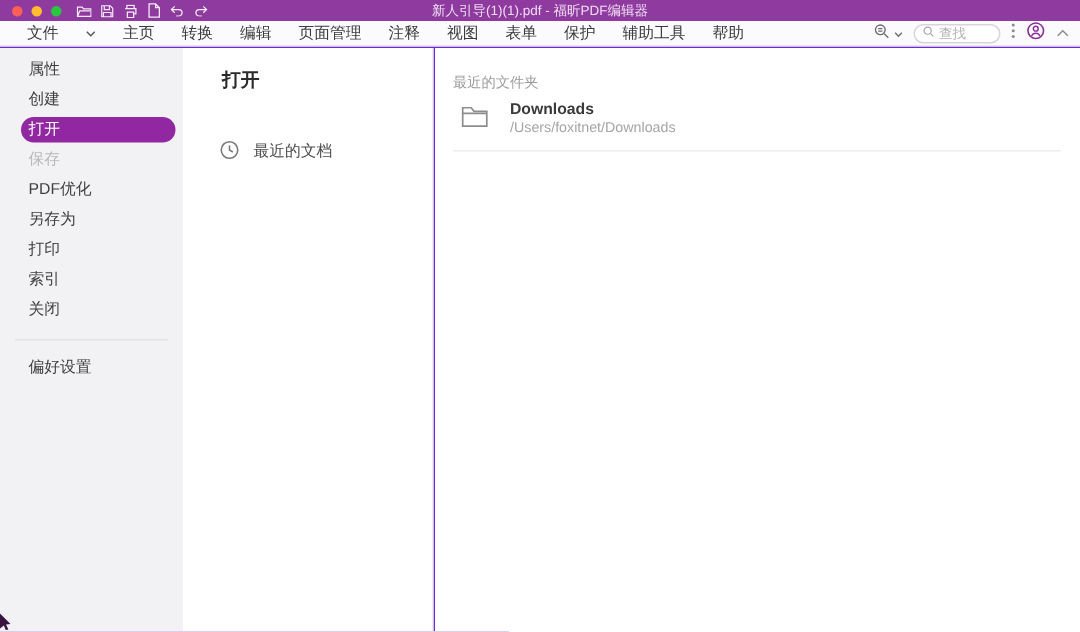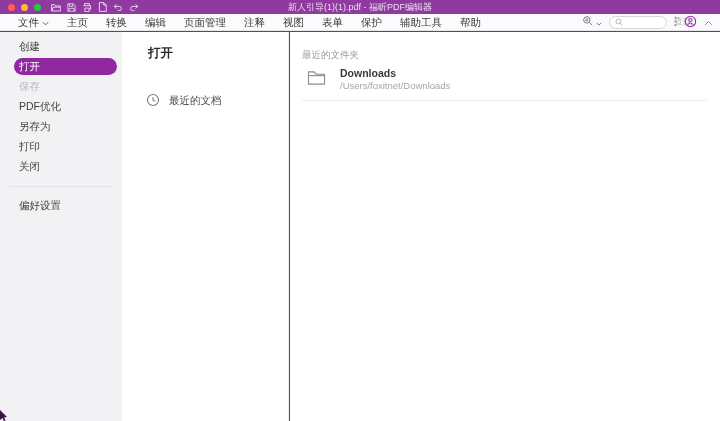--- a/index.html
+++ b/index.html
@@ -13,26 +13,26 @@
   .light { width:7px; height:7px; border-radius:50%; }
   .light.red { background:#ff5f57; }
   .light.yellow { background:#febc2e; }
   .light.green { background:#28c840; }
   .qat { display:flex; gap:6px; margin-left:10px; align-items:center; }
   .qat svg { display:block; opacity:.9; }
   .win-title { position:absolute; left:0; right:0; text-align:center; font-size:9px; color:#f0ddf4; pointer-events:none; }
 
   
   .menubar { position:absolute; top:14px; left:0; right:0; height:17px; background:#fbfafc; border-bottom:1px solid #e9e6ea; display:flex; align-items:center; font-size:10.5px; color:#3b3b3b; }
-  .menu-item { padding:0 9px; display:flex; align-items:center; gap:3px; height:100%; line-height:16px; cursor:default; }
+  .menu-item { padding:0 9px; display:flex; align-items:center; gap:18px; height:100%; line-height:16px; cursor:default; }
   .menu-item:first-child { margin-left:9px; }
   .menubar-right { margin-left:auto; display:flex; align-items:center; gap:7px; padding-right:7px; }
   .find-tool { display:flex; align-items:center; gap:2px; }
   .searchbox { display:flex; align-items:center; gap:3px; width:58px; height:13px; background:#fff; border:1px solid #d8d4d9; border-radius:7px; padding:0 5px; }
-  .searchbox input { border:none; outline:none; width:34px; font-size:9px; color:#555; background:transparent; font-family:Liberation Mono, monospace;margin-left:48px; }
+  .searchbox input { border:none; outline:none; width:34px; font-size:9px; color:#555; background:transparent; font-family:Liberation Sans, sans-serif; }
   .searchbox input::placeholder { color:#b3b0b5; }
 
   
   .sidebar { position:absolute; left:0; top:32px; bottom:0; width:122px; background:#f2f1f3; padding-top:4px; }
   .sb-item { height:20px; line-height:20px; padding-left:19px; font-size:10.5px; color:#3f3f3f; cursor:default; white-space:nowrap; }
   .sb-item.selected { width:103px; height:17px; line-height:17px; margin:2px 0 1px 14px; padding-left:5px; background:#9128a2; color:#fff; border-radius:9px; }
   .sb-item.disabled { color:#bab7bc; }
   .sb-divider { border-top:1px solid #e3e1e4; margin:10px 10px 8px 10px; }
 
   .middle-panel { position:absolute; left:122px; top:32px; bottom:0; width:167px; background:#fff; border-right:1px solid #ececec; }
@@ -146,26 +146,28 @@
             <circle cx="8" cy="6.3" r="2" fill="none" stroke="#8b2f9e" stroke-width="1.2"></circle>
             <path d="M4.6 12.4 a3.6 3.6 0 0 1 6.8 0" fill="none" stroke="#8b2f9e" stroke-width="1.2"></path>
           </svg></span>
       <span><svg width="9" height="6" viewBox="0 0 12 8">
             <polyline points="1.5,6.5 6,2 10.5,6.5" fill="none" stroke="#8d8a90" stroke-width="1.3"></polyline>
           </svg></span>
     </div>
   </div>
 
   <div class="sidebar">
+    <div class="sb-item">属性</div>
     <div class="sb-item">创建</div>
     <div class="sb-item selected">打开</div>
     <div class="sb-item disabled">保存</div>
     <div class="sb-item">PDF优化</div>
     <div class="sb-item">另存为</div>
     <div class="sb-item">打印</div>
+    <div class="sb-item">索引</div>
     <div class="sb-item">关闭</div>
     <div class="sb-divider"></div>
     <div class="sb-item">偏好设置</div>
   </div>
 
   <div class="middle-panel">
     <div class="mp-title">打开</div>
     <div class="mp-list">
       <div class="mp-row">
         <span><svg width="14" height="14" viewBox="0 0 16 16">

